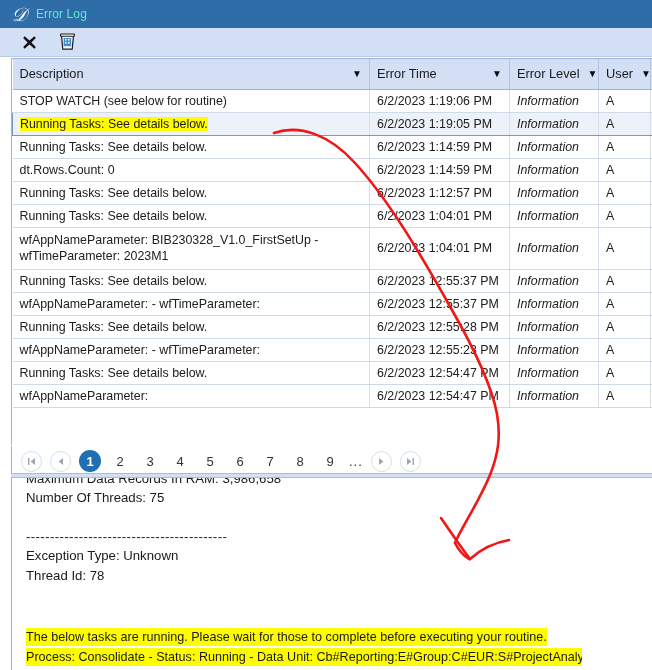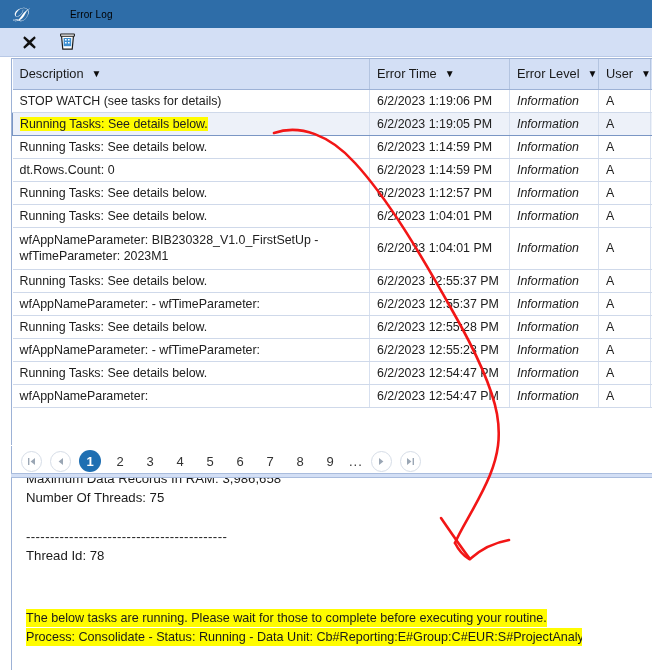--- a/index.html
+++ b/index.html
@@ -38,24 +38,23 @@
     display: flex; align-items: center; justify-content: center;
     color: #ffffff;
     font-family: "Liberation Serif", serif;
     font-style: italic;
     font-size: 19px;
     line-height: 1;
     margin-right: 6px;
     font-weight: 400;
   }
   .title-text {
-    color: #000000;
-    font-size: 10px;
+    color: #5eead4;
+    font-size: 12px;
     letter-spacing: 0.1px;
-    margin-left: 34px;
   }
 
   
   .toolbar {
     position: absolute;
     left: 0; top: 28px;
     width: 652px; height: 29px;
     background: #D3DFF5;
     display: flex;
     align-items: center;
@@ -101,20 +100,21 @@
     border-right: 1px solid #b3c4e0;
     border-bottom: 1px solid #9db2d6;
     box-sizing: border-box;
     position: relative;
     white-space: nowrap;
     overflow: hidden;
   }
   th .hdr-inner {
     display: flex;
     align-items: center;
+    justify-content: space-between;
     width: 100%;
   }
   .filter-glyph {
     color: #0c0c0c;
     font-size: 10px;
     line-height: 1;
     margin-left: 8px;
     flex: 0 0 auto;
   }
   table.gridtable td {
@@ -316,21 +316,21 @@
               <span class="filter-glyph">▼</span>
             </div>
           </th>
           <th style="width:61px">
             
           </th>
         </tr>
       </thead>
       <tbody id="grid-body">
           <tr>
-            <td class="c-desc"><span>STOP WATCH (see tasks for details)</span></td>
+            <td class="c-desc"><span>STOP WATCH (see below for routine)</span></td>
             <td class="c-time">6/2/2023 1:19:06 PM</td>
             <td class="c-level">Information</td>
             <td class="c-user">A</td>
             <td class="c-app">E</td>
           </tr>
           <tr class="row-sel">
             <td class="c-desc"><span class="hl">Running Tasks: See details below.</span></td>
             <td class="c-time">6/2/2023 1:19:05 PM</td>
             <td class="c-level">Information</td>
             <td class="c-user">A</td>
@@ -454,20 +454,21 @@
 
   <div class="divider"></div>
 
   <div class="detail">
     <div class="clip-line">
       <span>Maximum Data Records In RAM: 3,986,658</span>
     </div>
     <div class="line">Number Of Threads: 75</div>
     <div class="blank"></div>
     <div class="line dashes">------------------------------------------</div>
+    <div class="line">Exception Type: Unknown</div>
     <div class="line">Thread Id: 78</div>
     <div class="blank"></div>
     <div class="blank"></div>
     <div class="warn-block">
       <div><span class="warn-line">The below tasks are running. Please wait for those to complete before executing your routine.</span></div>
       <div><span class="warn-line">Process: Consolidate - Status: Running - Data Unit: Cb#Reporting:E#Group:C#EUR:S#ProjectAnalysis_ANB:T#:</span></div>
     </div>
   </div>
 
   <svg class="annot" viewBox="0 0 652 670">

